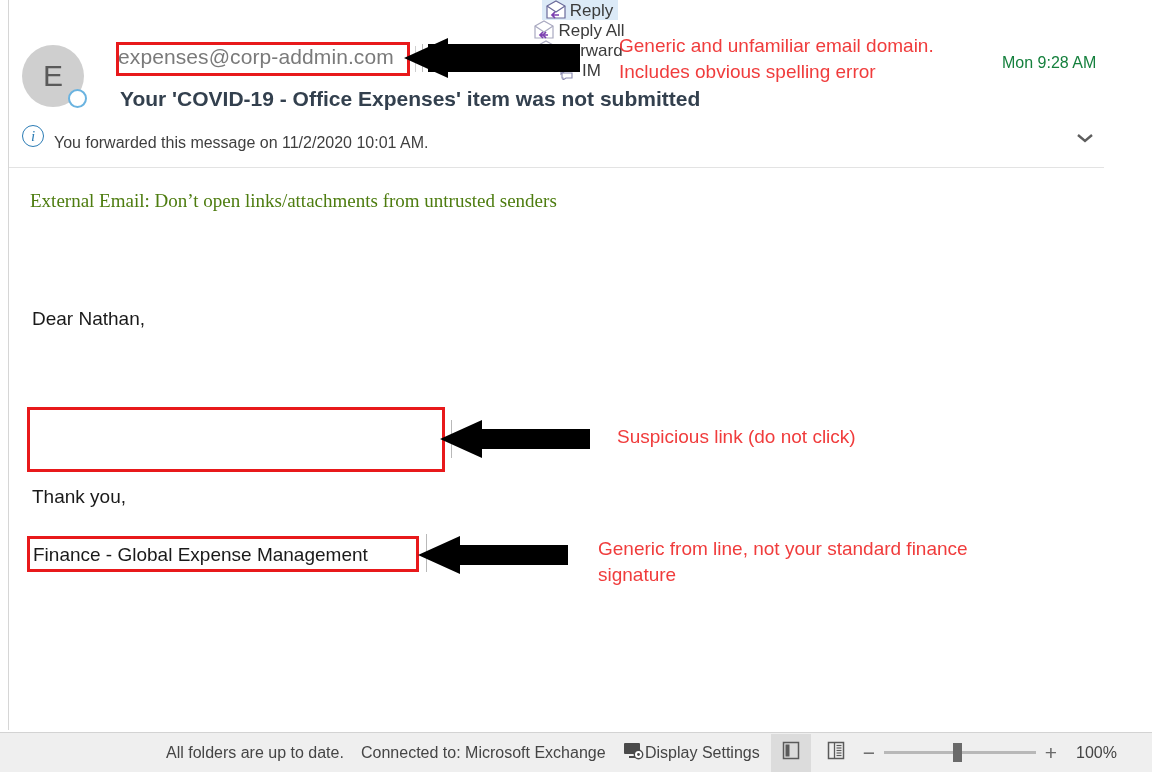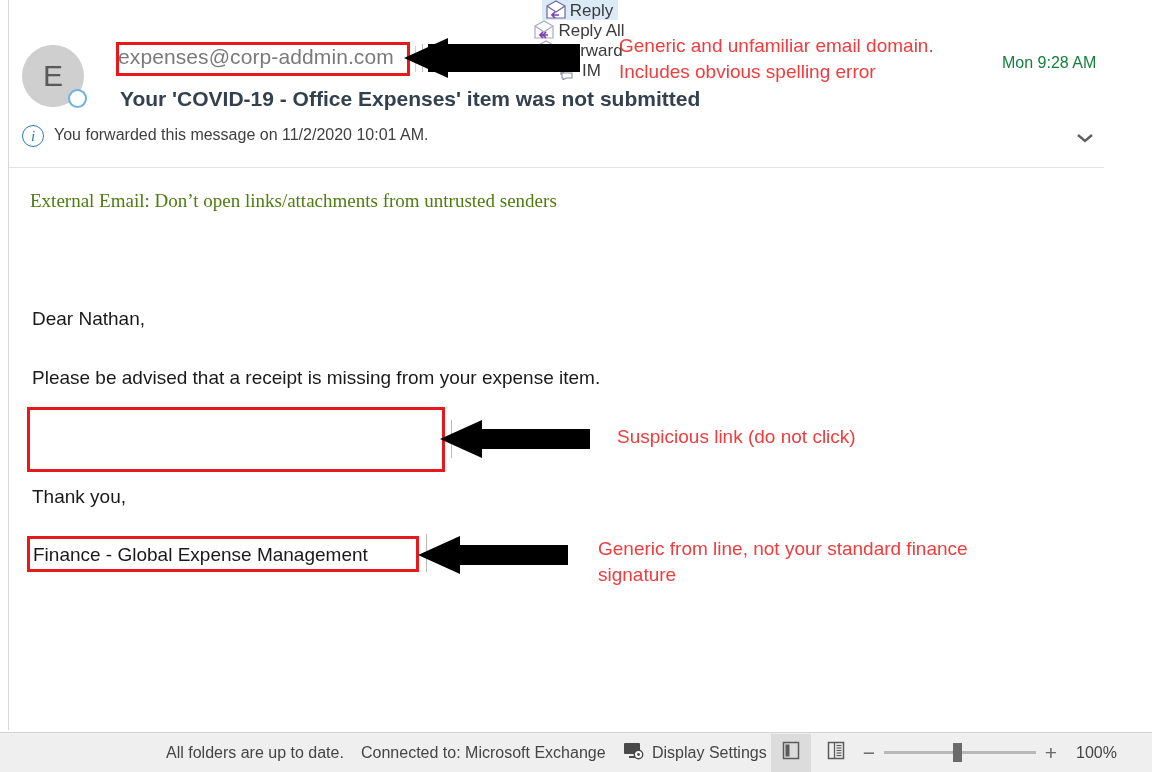--- a/index.html
+++ b/index.html
@@ -132,21 +132,21 @@
     border-radius: 50%;
     border: 1.6px solid #2b7cb5;
     color: #2b7cb5;
     font-size: 15px;
     font-family: "Liberation Serif", serif;
     font-style: italic;
     display: flex; align-items: center; justify-content: center;
   }
   .info-text {
     position: absolute;
-    left: 34px; top: 4px;
+    left: 34px; top: 12px;
     font-size: 16px;
     color: #3f3f3f;
     white-space: nowrap;
   }
   .chev {
     position: absolute;
     left: 1056px; top: 8px;
     width: 18px; height: 12px;
   }
   .hdr-sep {
@@ -245,21 +245,21 @@
     font-size: 16px;
     color: #454545;
   }
   .sb-text { white-space: nowrap; }
   #sb-sync { position: absolute; left: 166px; }
   #sb-conn { position: absolute; left: 361px; }
   #sb-display {
     position: absolute; left: 623px;
     display: flex; align-items: center; cursor: pointer;
   }
-  #sb-display .sb-text { margin-left: 7px; }
+  #sb-display .sb-text { margin-left: 0; }
   .view-btn {
     position: absolute;
     width: 40px; height: 38px;
     display: flex; align-items: center; justify-content: center;
     cursor: pointer;
   }
   #view-normal { left: 771px; background: #dcdcdc; }
   #view-reading { left: 816px; }
   .zoom-wrap {
     position: absolute; left: 858px;
@@ -369,21 +369,20 @@
       <svg width="18" height="12" viewBox="0 0 18 12">
         <path d="M2 3 L9 9 L16 3" fill="none" stroke="#5e5e5e" stroke-width="2.4"></path>
       </svg>
     </div>
   </div>
   <div class="hdr-sep"></div>
 
   <div class="banner">External Email: Don’t open links/attachments from untrusted senders</div>
 
   <div class="body-line" id="greeting">Dear  Nathan,</div>
-  <div class="body-line" id="para1">Please be advised that a receipt is missing from your expense item.</div>
 
 
   <div class="body-line" id="thanks">Thank you,</div>
   <div class="sig-line">Finance - Global Expense Management</div>
 
   <div class="redbox" id="box-sender"></div>
   <div class="redbox" id="box-link"></div>
   <div class="redbox" id="box-sig"></div>
 
   <div class="tick" id="tick-1"></div>

